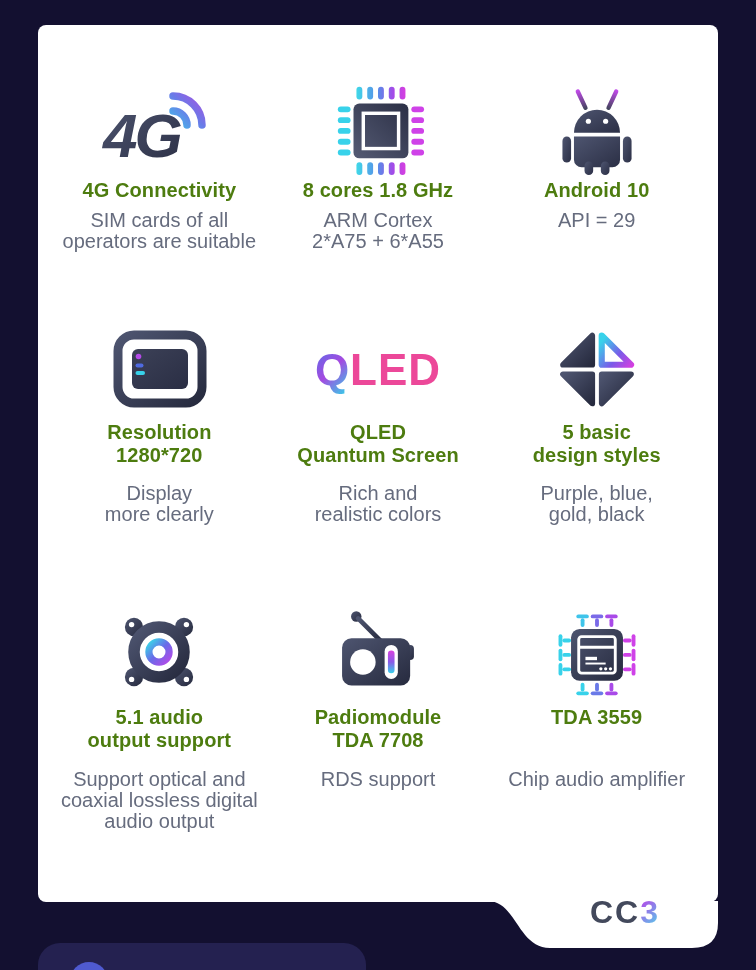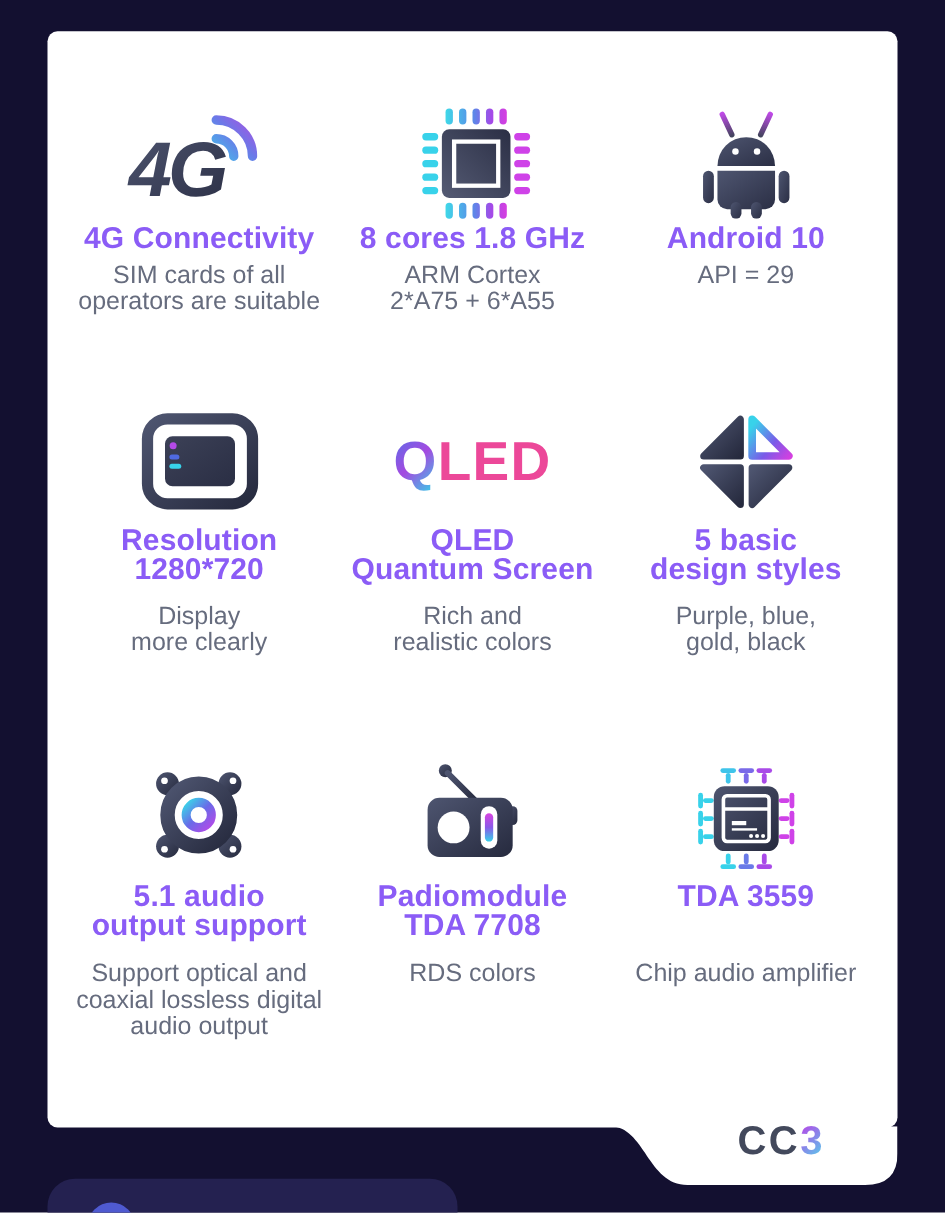--- a/index.html
+++ b/index.html
@@ -15,21 +15,21 @@
   .grid{
     display:grid;grid-template-columns:1fr 1fr 1fr;grid-template-rows:243px 280px 1fr;
     padding:50px 12px 0 12px;box-sizing:border-box;height:100%;
   }
   .cell{text-align:center;padding:0 6px;}
   .icon-box{display:flex;align-items:center;justify-content:center;}
   .r1 .icon-box{height:104px;}
   .r2 .icon-box{height:103px;}
   .r3 .icon-box{height:108px;}
   .title{
-    font-weight:bold;font-size:24px;line-height:23px;color:#8b5cf6;
+    font-weight:bold;font-size:20px;line-height:23px;color:#4d7c0f;
     white-space:pre-line;letter-spacing:0.1px;
   }
   .r1 .title{height:31px;}
   .r2 .title{height:62px;}
   .r3 .title{height:63px;}
   .sub{
     font-size:20px;line-height:21px;color:#666c7e;white-space:pre-line;
   }
   
   .fourg-text{
@@ -283,21 +283,21 @@
           <line x1="34" y1="12" x2="58" y2="36" stroke="url(#sl8)" stroke-width="5" stroke-linecap="round"></line>
           <rect x="85" y="40" width="8" height="16" rx="4" fill="url(#sl8)"></rect>
           <rect x="17" y="33" width="72" height="50" rx="10" fill="url(#sl8)"></rect>
           <circle cx="39" cy="58" r="13.5" fill="#ffffff"></circle>
           <rect x="62" y="40" width="14" height="36" rx="7" fill="#ffffff"></rect>
           <rect x="65.5" y="46" width="7" height="24" rx="3.5" fill="url(#bar8)"></rect>
         </svg>
       </div>
       <div class="title">Padiomodule
 TDA 7708</div>
-      <div class="sub">RDS colors</div>
+      <div class="sub">RDS support</div>
     </div>
 
     <div class="cell r3">
       <div class="icon-box">
         <svg width="106" height="100" viewBox="0 0 110 104">
           <defs>
             <linearGradient id="sl9" x1="0" y1="0" x2="1" y2="1">
               <stop offset="0" stop-color="#4e5570"></stop>
                 <stop offset="1" stop-color="#262a3e"></stop>
             </linearGradient>

